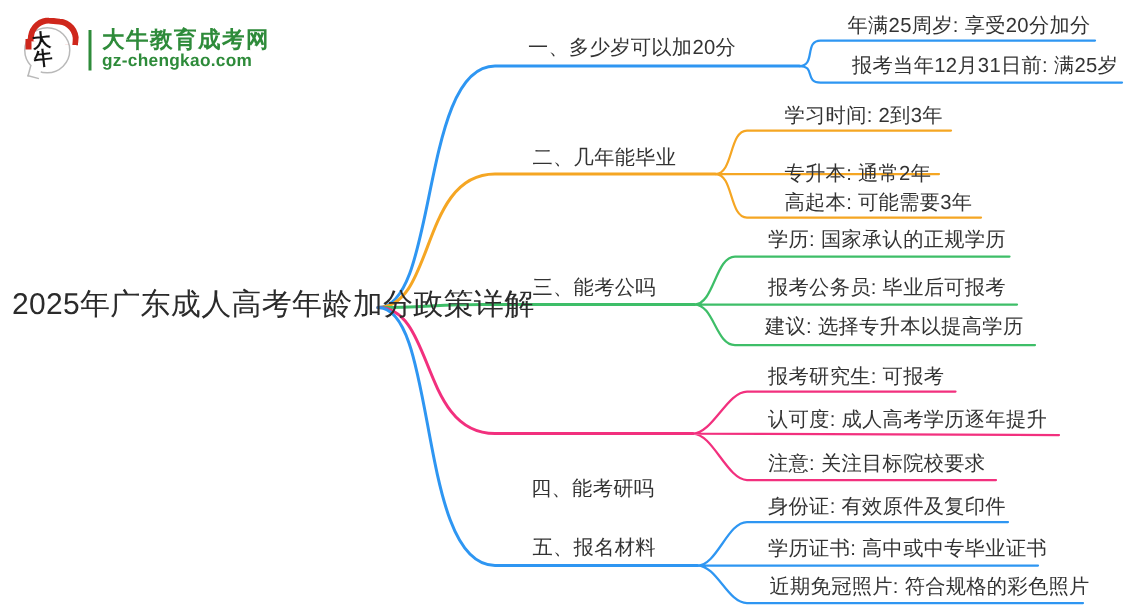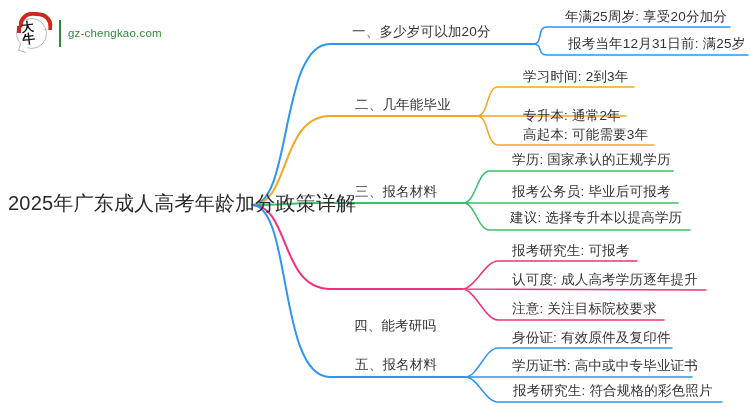--- a/index.html
+++ b/index.html
@@ -34,35 +34,36 @@
     transform:rotate(5deg);
   }
   .mark-text{
     position:absolute;left:8px;top:10px;width:15px;font-size:12.5px;font-weight:bold;
     color:#141414;line-height:11.5px;transform:rotate(-6deg);
   }
   .mark-seal{position:absolute;left:3px;top:14px;width:4px;height:7px;background:#cf271c;}
   .logo-sep{width:2px;height:27px;background:#2e8b3a;margin:2px 7px 0 9px;}
   .logo-text{display:flex;flex-direction:column;margin-top:2px;}
   .logo-name{font-size:15px;font-weight:bold;color:#2e8b3a;letter-spacing:1px;line-height:16px;}
-  .logo-url{font-size:11.5px;font-weight:normal;color:#2e8b3a;letter-spacing:0.2px;line-height:13px;margin-top:0;}
+  .logo-url{font-size:11.5px;font-weight:bold;color:#2e8b3a;letter-spacing:0.2px;line-height:13px;margin-top:0;}
 </style>
 </head>
 <body>
 
 <div class="logo">
   <div class="logo-mark">
     <div class="mark-circle"></div>
     <div class="mark-tail"></div>
     <div class="mark-arc"></div>
     <div class="mark-seal"></div>
     <div class="mark-text">大牛</div>
   </div>
   <div class="logo-sep"></div>
   <div class="logo-text">
+    <span class="logo-name">大牛教育成考网</span>
     <span class="logo-url">gz-chengkao.com</span>
   </div>
 </div>
 
 <svg class="links" width="750" height="410" viewBox="0 0 750 410">
 
   <path class="main" d="M252,205 C292,205 280,44 330,44 H533" stroke="#2e96f2"></path>
   <path class="child" d="M533,44 C544,44 536,27 547,27 H730 M533,44 C544,44 536,55 547,55 H748" stroke="#2e96f2"></path>
 
   <path class="main" d="M252,205 C290,205 280,116 330,116 H477" stroke="#f5a623"></path>
@@ -82,26 +83,26 @@
 
 <div class="node" style="left:352px;top:24px;">一、多少岁可以加20分</div>
 <div class="node" style="left:565px;top:9px;">年满25周岁: 享受20分加分</div>
 <div class="node" style="left:568px;top:36px;">报考当年12月31日前: 满25岁</div>
 
 <div class="node" style="left:355px;top:97px;">二、几年能毕业</div>
 <div class="node" style="left:523px;top:69px;">学习时间: 2到3年</div>
 <div class="node" style="left:523px;top:108px;">专升本: 通常2年</div>
 <div class="node" style="left:523px;top:127px;">高起本: 可能需要3年</div>
 
-<div class="node" style="left:355px;top:184px;">三、报名材料</div>
+<div class="node" style="left:355px;top:184px;">三、能考公吗</div>
 <div class="node" style="left:512px;top:152px;">学历: 国家承认的正规学历</div>
 <div class="node" style="left:512px;top:184px;text-align:right;">报考公务员: 毕业后可报考</div>
 <div class="node" style="left:510px;top:210px;text-align:center;">建议: 选择专升本以提高学历</div>
 
 <div class="node" style="left:354px;top:270px;margin-top:48px;">四、能考研吗</div>
 <div class="node" style="left:512px;top:243px;">报考研究生: 可报考</div>
 <div class="node" style="left:512px;top:272px;">认可度: 成人高考学历逐年提升</div>
 <div class="node" style="left:512px;top:301px;">注意: 关注目标院校要求</div>
 
 <div class="node" style="left:355px;top:357px;">五、报名材料</div>
 <div class="node" style="left:512px;top:330px;">身份证: 有效原件及复印件</div>
 <div class="node" style="left:512px;top:358px;">学历证书: 高中或中专毕业证书</div>
-<div class="node" style="left:513px;top:383px;">报考研究生: 符合规格的彩色照片</div>
+<div class="node" style="left:513px;top:383px;">近期免冠照片: 符合规格的彩色照片</div>
 
 </body></html>

